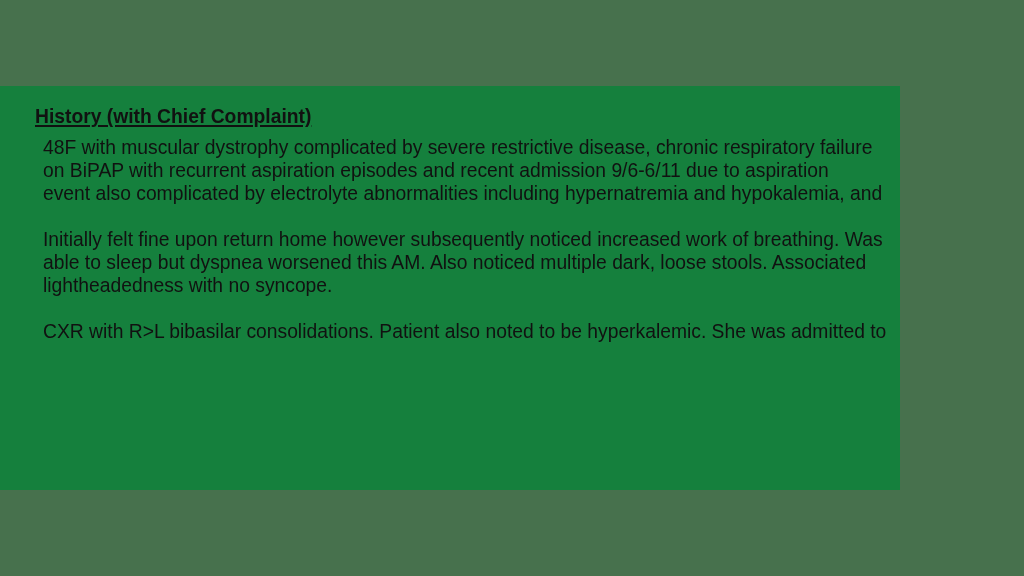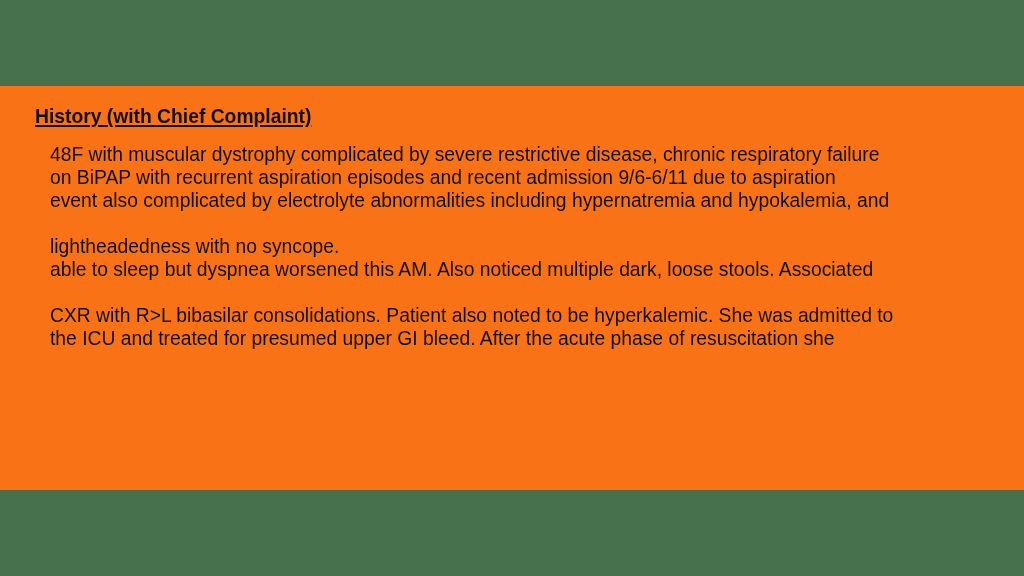--- a/index.html
+++ b/index.html
@@ -16,22 +16,22 @@
     }
     .band-top {
       position: absolute;
       left: 0; top: 0;
       width: 1024px; height: 86px;
       background: #47714D;
     }
     .slide {
       position: absolute;
       left: 0; top: 86px;
-      width: 1024px; height: 404px;
-      background: #f97316;
+      width: 900px; height: 404px;
+      background: #15803d;
     }
     .band-bottom {
       position: absolute;
       left: 0; top: 490px;
       width: 1024px; height: 86px;
       background: #47714D;
     }
     .content {
       position: absolute;
       left: 35px;
@@ -44,21 +44,21 @@
     }
     .title {
       font-weight: bold;
       text-decoration: underline;
       text-decoration-thickness: 2px;
       text-underline-offset: 2px;
       white-space: nowrap;
       height: 23px;
     }
     .para {
-      margin: 15px;
+      margin: 8px;
     }
     .para + .para {
       margin-top: 23px;
     }
     .line {
       display: block;
       white-space: nowrap;
       height: 23px;
     }
   </style>
@@ -71,24 +71,24 @@
   <div class="content">
     <div class="title">History (with Chief Complaint)</div>
 
     <p class="para">
       <span class="line">48F with muscular dystrophy complicated by severe restrictive disease, chronic respiratory failure</span>
       <span class="line">on BiPAP with recurrent aspiration episodes and recent admission 9/6-6/11 due to aspiration</span>
       <span class="line">event also complicated by electrolyte abnormalities including hypernatremia and hypokalemia, and</span>
     </p>
 
     <p class="para">
+      <span class="line">Initially felt fine upon return home however subsequently noticed increased work of breathing. Was</span>
+      <span class="line">able to sleep but dyspnea worsened this AM. Also noticed multiple dark, loose stools. Associated</span>
       <span class="line">lightheadedness with no syncope.</span>
-      <span class="line">able to sleep but dyspnea worsened this AM. Also noticed multiple dark, loose stools. Associated</span>
     </p>
 
     <p class="para">
       <span class="line">CXR with R&gt;L bibasilar consolidations. Patient also noted to be hyperkalemic. She was admitted to</span>
-      <span class="line">the ICU and treated for presumed upper GI bleed. After the acute phase of resuscitation she</span>
     </p>
   </div>
 </div>
 
 <div class="band-bottom"></div>
 
 </body></html>

